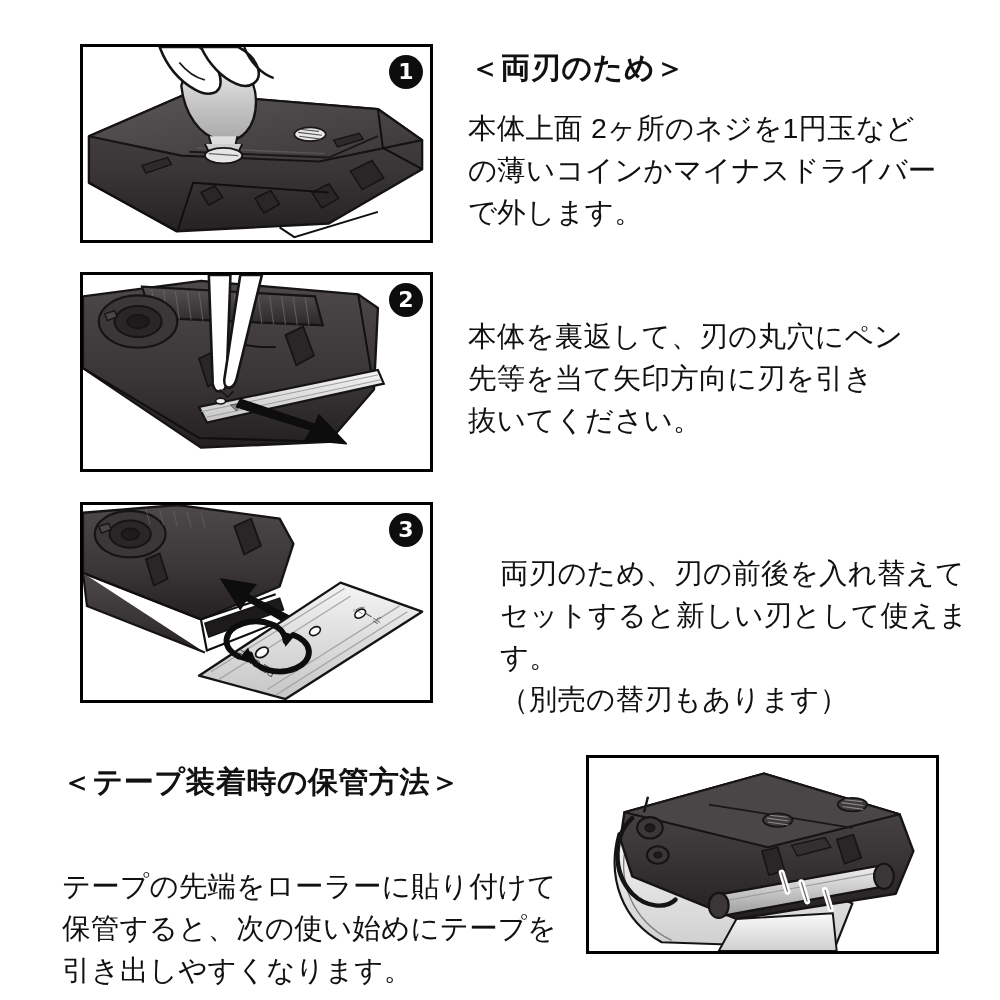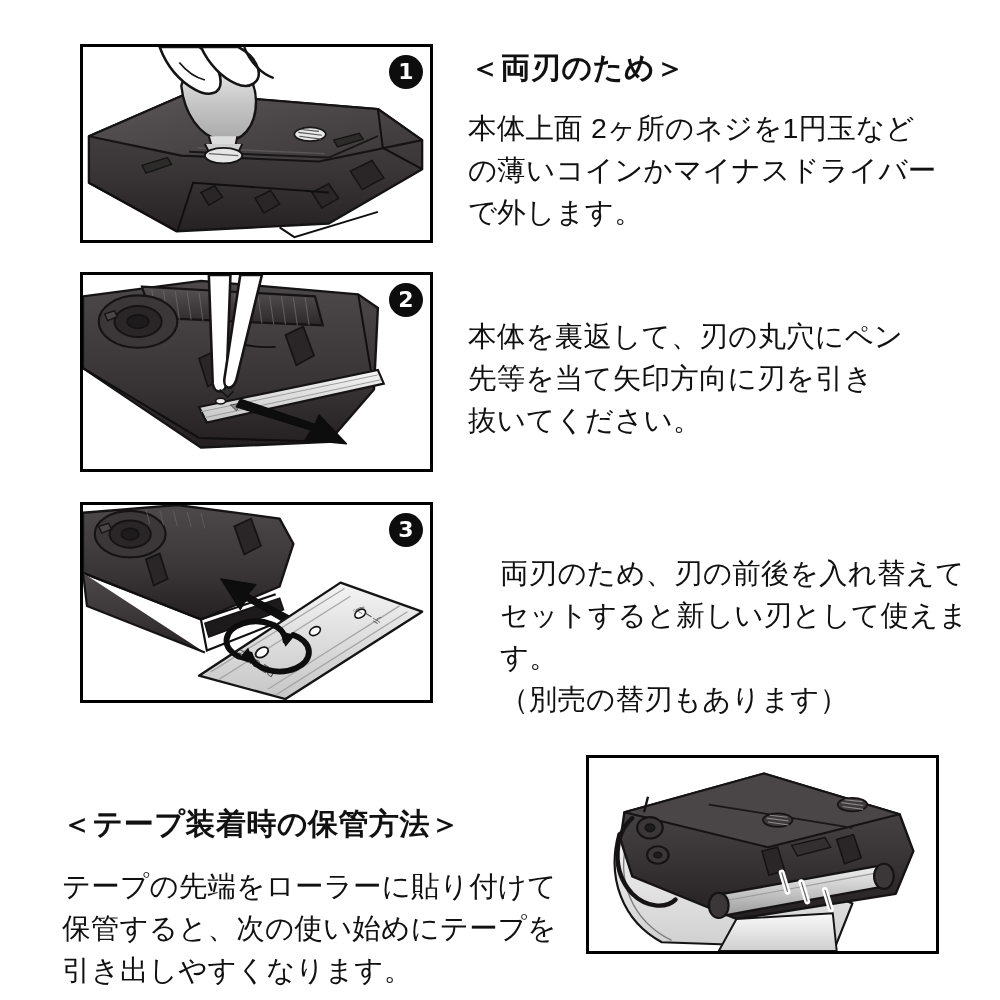--- a/index.html
+++ b/index.html
@@ -75,21 +75,21 @@
 
   #badge1 { left: 389px; top: 55px; }
   #badge2 { left: 389px; top: 283px; }
   #badge3 { left: 389px; top: 513px; }
 
   #head1 { left: 470px; top: 50px; }
   #text1 { left: 468px; top: 107px; }
   #text2 { left: 468px; top: 318px; font-family: Liberation Mono, monospace; }
   #text3 { left: 468px; top: 552px; margin-left: 32px; }
 
-  #head2 { left: 62px;  top: 764px; margin-top: 42px; }
+  #head2 { left: 62px;  top: 764px; }
   #text4 { left: 62px;  top: 821px; margin-top: 44px; }
 </style>
 </head>
 <body>
 
 <div class="panel" id="panel1">
   <svg class="panel-svg" viewBox="0 0 353 199" preserveAspectRatio="none">
     <defs>
       <linearGradient id="bodyG" x1="0" y1="0" x2="0" y2="1">
         <stop offset="0" stop-color="#4a4647"></stop>

